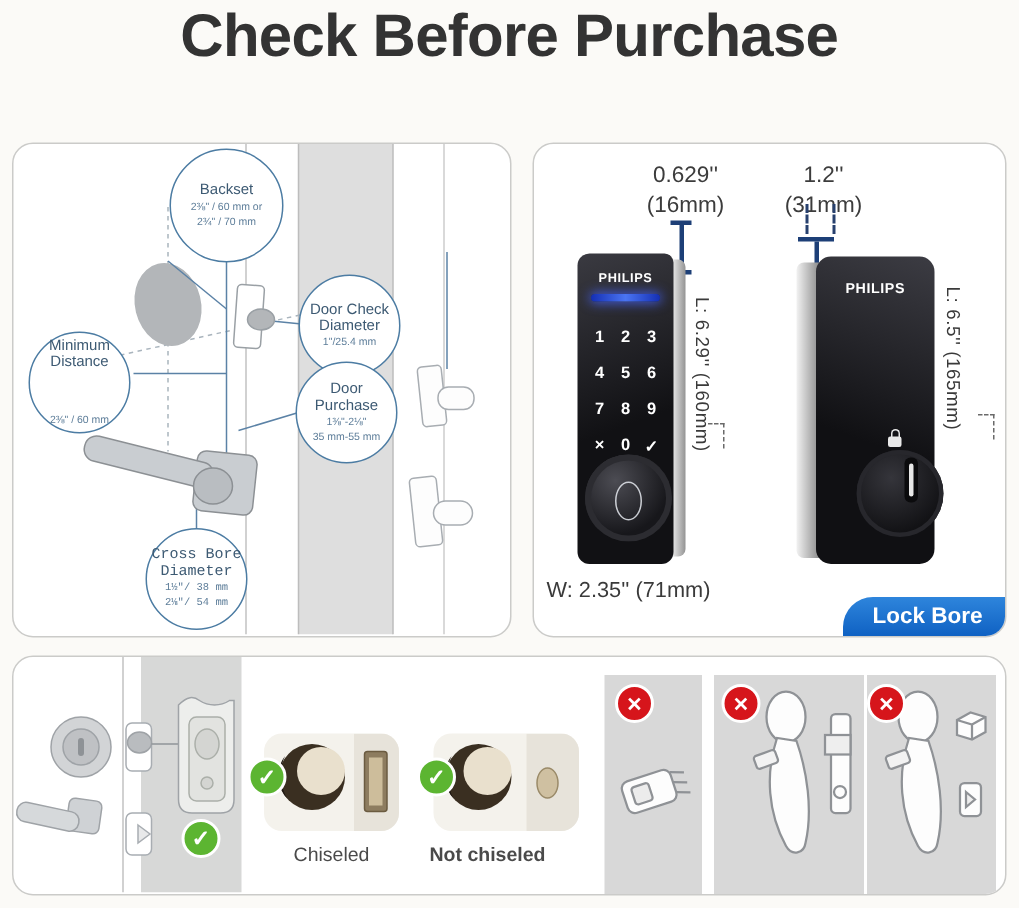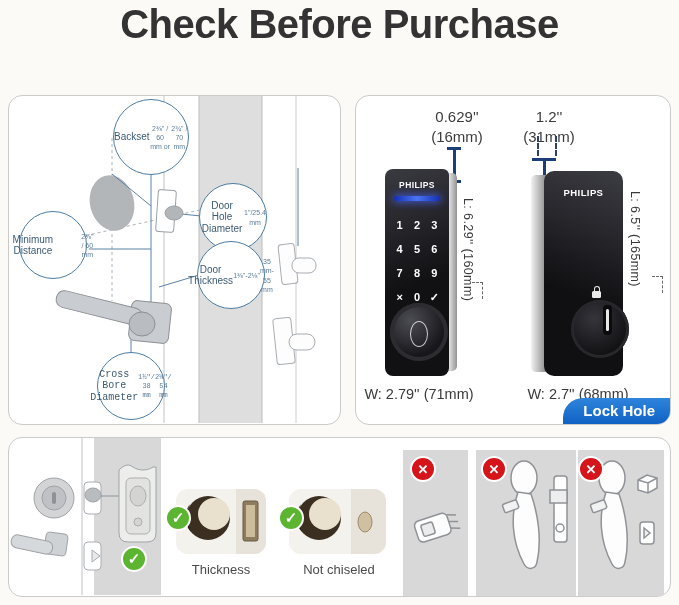--- a/index.html
+++ b/index.html
@@ -4,21 +4,21 @@
 <style>
   html,body{margin:0;padding:0;background:#fbfaf7;font-family:"Liberation Sans",sans-serif;}
   #stage{position:relative;width:679px;height:605px;background:#fbfaf7;overflow:hidden;margin:0 auto;}
   .title{position:absolute;left:0;top:2px;width:679px;text-align:center;font-size:40px;font-weight:700;color:#333;letter-spacing:-0.5px;}
   .panel{position:absolute;background:#fff;border:1.5px solid #cbcbc9;border-radius:14px;overflow:hidden;box-sizing:border-box;}
   #door-size-panel{left:8px;top:95px;width:333px;height:330px;}
   #lock-size-panel{left:355px;top:95px;width:316px;height:330px;}
   #compat-panel{left:8px;top:437px;width:663px;height:160px;}
   .badge{position:absolute;right:-1px;bottom:-1px;background:linear-gradient(180deg,#2e85dc,#0e60c2);color:#fff;font-weight:700;font-size:15px;padding:4px 16px 6px 20px;border-radius:20px 0 13px 0;z-index:9;}
   
-  .callout{position:absolute;width:68px;height:68px;border-radius:50%;border:1.5px solid #4c7ca3;background:#fff;display:flex;flex-direction:row;align-items:center;justify-content:center;text-align:center;box-sizing:border-box;z-index:5;}
+  .callout{position:absolute;width:68px;height:68px;border-radius:50%;border:1.5px solid #4c7ca3;background:#fff;display:flex;flex-direction:column;align-items:center;justify-content:center;text-align:center;box-sizing:border-box;z-index:5;}
   .callout.big{width:76px;height:76px;}
   .co-title{font-size:10px;line-height:1.12;color:#3d5a73;font-weight:500;}
   .co-sub{font-size:7px;line-height:1.25;color:#5d7档a}
   .co-sub{font-size:7px;line-height:1.3;color:#5d7d99;margin-top:1px;}
   
   .lockfront-body{position:absolute;left:29px;top:73px;width:64px;height:207px;background:linear-gradient(160deg,#3a3a41,#111114 55%);border-radius:8px 6px 8px 8px;z-index:2;}
   .lockfront-edge{position:absolute;left:92px;top:77px;width:9px;height:198px;background:linear-gradient(90deg,#ececec,#939393);border-radius:0 5px 5px 0;z-index:1;}
   .brand{position:absolute;width:100%;text-align:center;color:#fff;font-weight:700;letter-spacing:.4px;}
   .lightbar{position:absolute;left:9px;top:27px;width:46px;height:5px;border-radius:3px;background:linear-gradient(90deg,#142fb4,#4a74f2 50%,#142fb4);box-shadow:0 0 8px 1px rgba(70,100,255,.85);}
   .keypad{position:absolute;left:6px;top:44px;width:52px;display:grid;grid-template-columns:repeat(3,1fr);grid-template-rows:repeat(4,24px);align-items:center;justify-items:center;color:#fff;font-size:11px;font-weight:700;}
@@ -87,29 +87,29 @@
         <rect x="280" y="238" width="26" height="16" rx="8"></rect>
       </g>
     </svg>
 
     <div class="callout big" style="left:104px;top:3px;">
       <span class="co-title">Backset</span>
       <span class="co-sub">2⅜" / 60 mm or</span>
       <span class="co-sub">2¾" / 70 mm</span>
     </div>
     <div class="callout" style="left:190px;top:87px;">
-      <span class="co-title">Door Hole Diameter</span>
+      <span class="co-title">Door Check Diameter</span>
       <span class="co-sub">1"/25.4 mm</span>
     </div>
-    <div class="callout" style="left:10px;top:115px;gap:28px;">
+    <div class="callout" style="left:10px;top:125px;gap:28px;">
       <span class="co-title">Minimum Distance</span>
       <span class="co-sub">2⅜" / 60 mm</span>
     </div>
     <div class="callout" style="left:188px;top:145px;">
-      <span class="co-title">Door Thickness</span>
+      <span class="co-title">Door Purchase</span>
       <span class="co-sub">1⅜"-2⅛"</span>
       <span class="co-sub">35 mm-55 mm</span>
     </div>
     <div class="callout" style="left:88px;top:256px;font-family:Liberation Mono, monospace;">
       <span class="co-title">Cross Bore Diameter</span>
       <span class="co-sub">1½"/ 38 mm</span>
       <span class="co-sub">2⅛"/ 54 mm</span>
     </div>
 
   </div>
@@ -157,24 +157,23 @@
       <span>(31mm)</span>
     </div>
     <div class="ibeam" style="left:91px;top:51px;width:14px;height:30px;"></div>
     <div class="dashv" style="left:181px;top:40px;height:20px;"></div>
     <div class="dashv" style="left:199px;top:40px;height:20px;"></div>
     <div class="ibeam" style="left:176px;top:62px;width:24px;height:26px;"></div>
     <div class="dashcorner" style="left:116px;top:186px;width:10px;height:16px;"></div>
     <div class="dashcorner" style="left:296px;top:180px;width:10px;height:16px;"></div>
     <div class="vlabel" style="left:105px;top:102px;">L: 6.29'' (160mm)</div>
     <div class="vlabel" style="left:272px;top:95px;">L: 6.5'' (165mm)</div>
-    <div class="wlabel" style="left:3px;top:290px;">W: 2.79'' (71mm)</div>
-    <div class="wlabel" style="left:162px;top:290px;">W: 2.7'' (68mm)</div>
-
-    <div class="badge">Lock Hole</div>
+    <div class="wlabel" style="left:3px;top:290px;">W: 2.35'' (71mm)</div>
+
+    <div class="badge">Lock Bore</div>
   </div>
 
   <div class="panel" id="compat-panel">
     <svg class="abs" style="left:0;top:0;" width="165" height="157" viewBox="0 0 165 157">
       <line x1="73" y1="0" x2="73" y2="157" stroke="#c2c2c2"></line>
       <rect x="85" y="0" width="67" height="157" fill="#d7d8d7"></rect>
       <circle cx="45" cy="60" r="20" fill="#d2d4d6" stroke="#9fa3a7"></circle>
       <circle cx="45" cy="60" r="12" fill="#bfc1c4" stroke="#9fa3a7"></circle>
       <rect x="43" y="54" width="4" height="12" rx="2" fill="#8e9296"></rect>
       <rect x="36" y="95" width="22" height="22" rx="4" fill="#cfd2d5" stroke="#9fa3a7" transform="rotate(8 47 106)"></rect>
@@ -199,35 +198,35 @@
         <circle cx="32" cy="29" r="22" fill="#3a2f21"></circle>
         <circle cx="38" cy="25" r="16" fill="#e9e0cd"></circle>
         <path d="M14,15 A22,22 0 0,0 16,44 A30,30 0 0,1 14,15 Z" fill="#1f1812"></path>
         <rect x="67" y="12" width="15" height="40" rx="2" fill="#8d7c5f" stroke="#6b5b40"></rect>
         <rect x="70" y="16" width="9" height="32" fill="#cdbd9b"></rect>
       </svg>
     </div>
     <div class="mark check" style="left:156px;top:67px;">
         <span>✓</span>
       </div>
-    <div class="card-label" style="left:167px;width:90px;">Thickness</div>
+    <div class="card-label" style="left:167px;width:90px;">Chiseled</div>
 
     <div class="compat-card" style="left:280px;width:97px;">
       <svg width="97" height="65" viewBox="0 0 97 65">
         <rect x="62" y="0" width="35" height="65" fill="#e7e3da"></rect>
         <circle cx="30" cy="29" r="22" fill="#3a2f21"></circle>
         <circle cx="36" cy="25" r="16" fill="#e9e0cd"></circle>
         <path d="M12,15 A22,22 0 0,0 14,44 A30,30 0 0,1 12,15 Z" fill="#1f1812"></path>
         <ellipse cx="76" cy="33" rx="7" ry="10" fill="#cfc0a1" stroke="#9a8a68"></ellipse>
       </svg>
     </div>
     <div class="mark check" style="left:269px;top:67px;">
         <span>✓</span>
       </div>
-    <div class="card-label" style="left:275px;width:110px;">Not chiseled</div>
+    <div class="card-label" style="left:261px;width:110px;font-weight:bold;">Not chiseled</div>
 
     <div class="compat-strip" style="left:394px;width:65px;">
       <svg width="65" height="146" viewBox="0 0 65 146">
         <g transform="rotate(-18 32 78)" stroke="#8f9296" fill="#fdfdfd" stroke-width="1.5">
           <rect x="13" y="66" width="34" height="22" rx="5"></rect>
           <rect x="19" y="71" width="12" height="12" rx="2" fill="#ececec"></rect>
           <path d="M47,69 l9,3 M47,76 l9,3 M47,83 l9,3" fill="none"></path>
         </g>
       </svg>
     </div>

